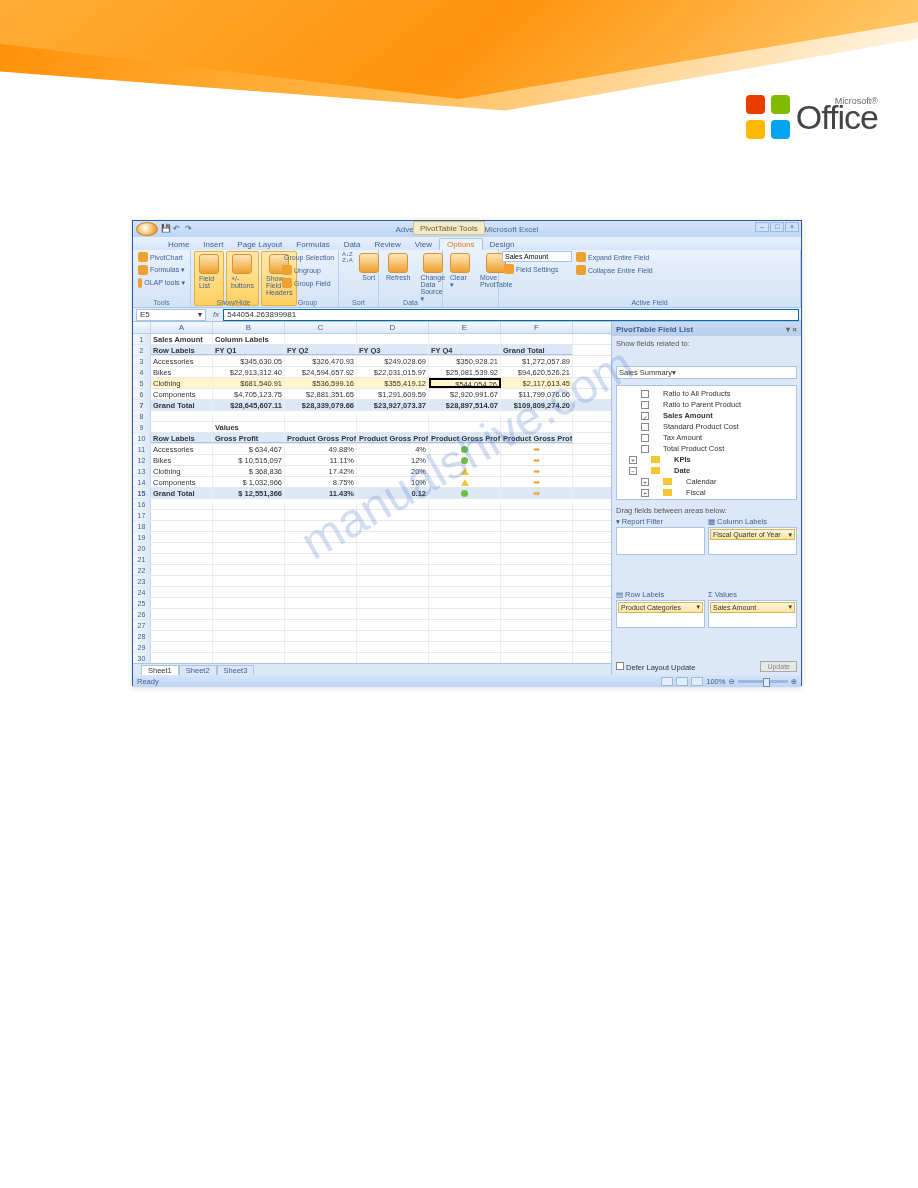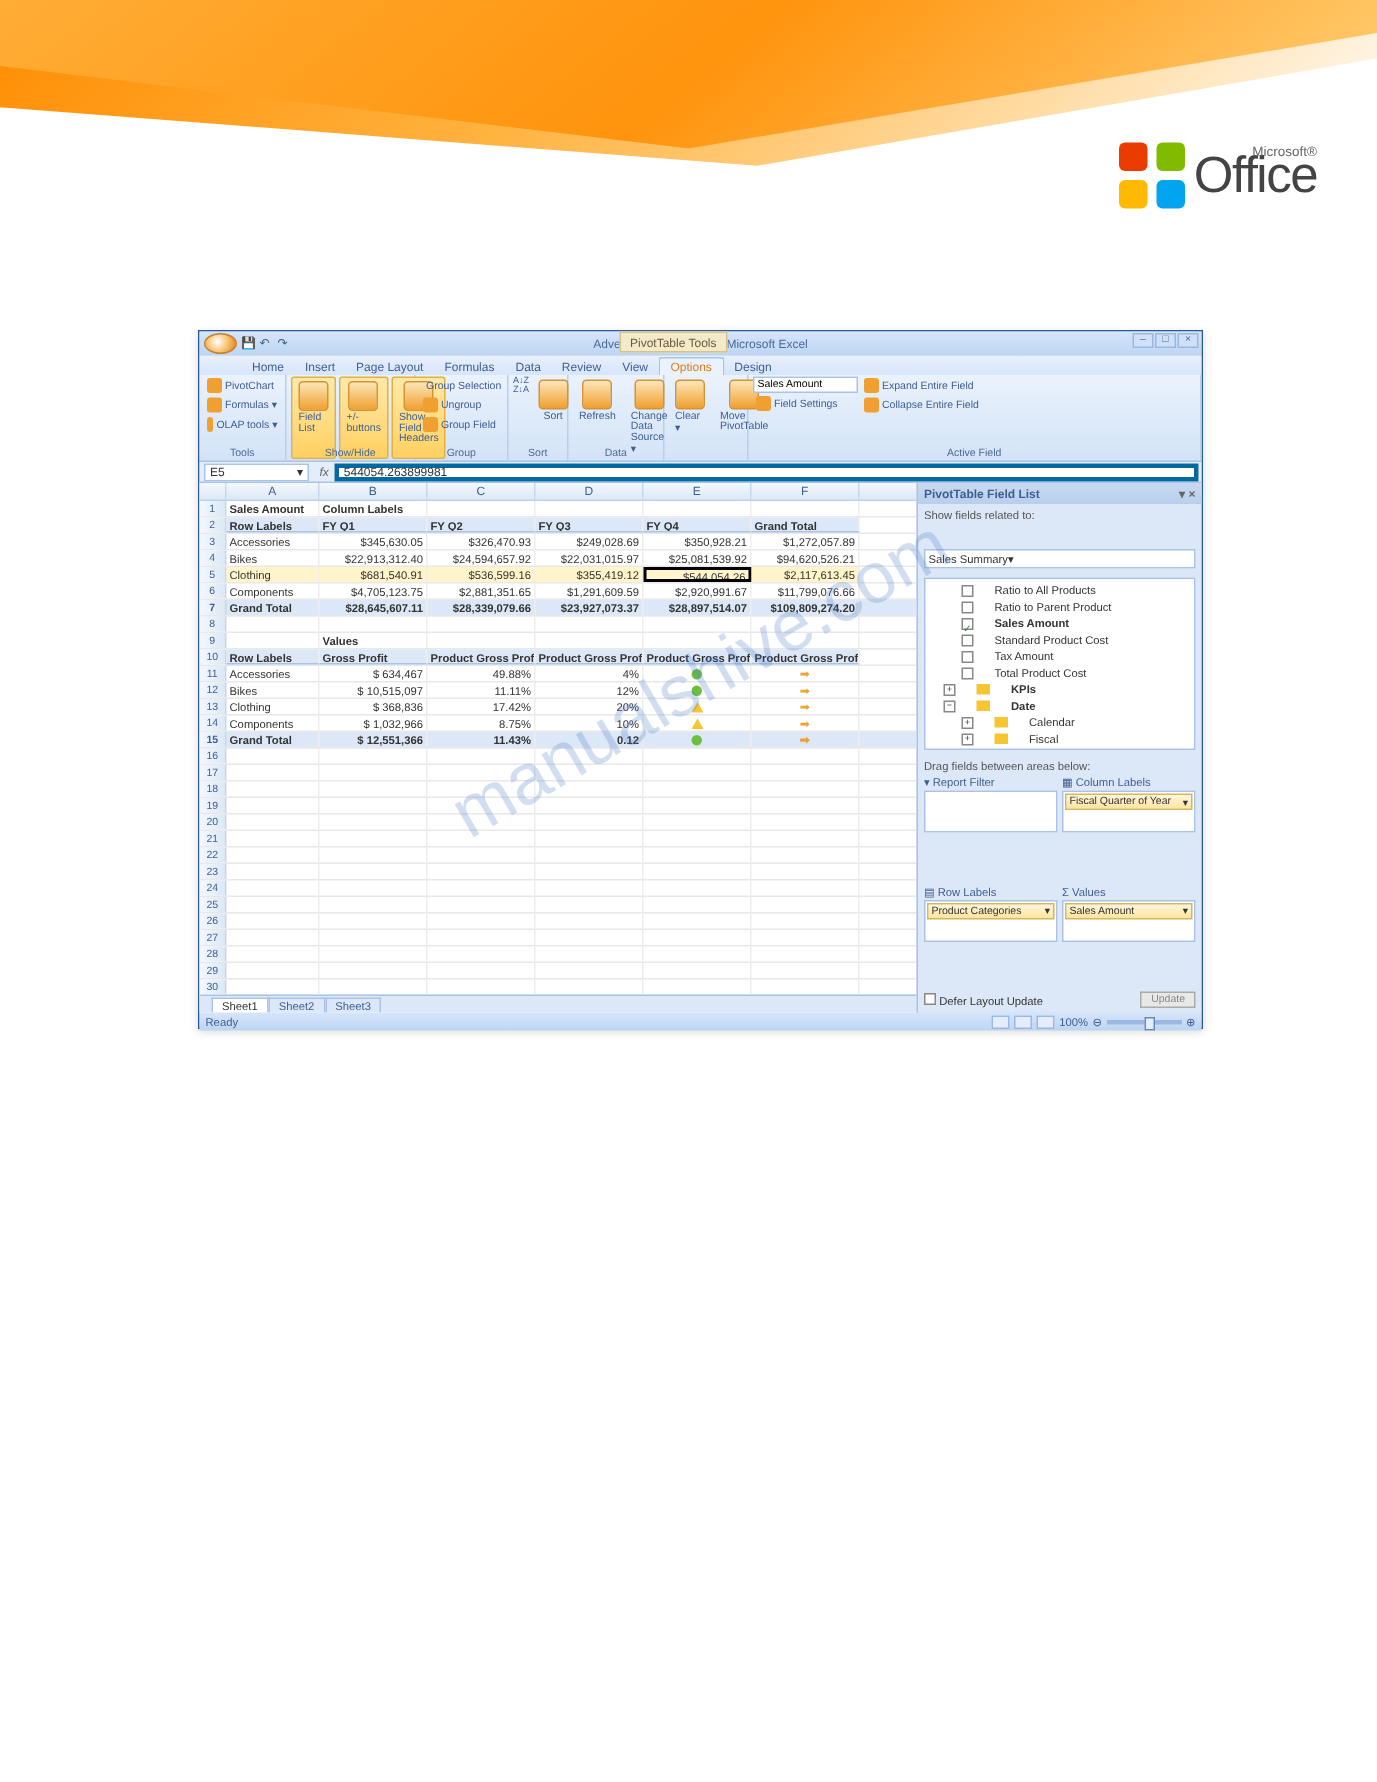--- a/index.html
+++ b/index.html
@@ -36,21 +36,21 @@
 .rbtn-sm .ic{width:10px;height:10px;background:#f0a030;border-radius:2px;display:inline-block}
 .rbtn-lg{display:flex;flex-direction:column;align-items:center;padding:2px 4px;font-size:7px;color:#3e5e93;gap:1px}
 .rbtn-lg .ic{width:20px;height:20px;background:linear-gradient(#fce6b8,#f0a030);border-radius:3px;border:1px solid #d4923a}
 .rbtn-lg.hl{background:linear-gradient(#ffe9a8,#ffd060);border:1px solid #e6b03a;border-radius:2px}
 .rstack{display:flex;flex-direction:column;gap:1px}
 .rfield{display:flex;align-items:center;gap:2px;font-size:7px;color:#3e5e93}
 .rfield input{width:60px;height:11px;font-size:7px;border:1px solid #a9c3e6;background:#fff;padding:0 2px}
 .name-box-row{height:14px;background:#e4edfa;border-bottom:1px solid #a9c3e6;display:flex;align-items:center}
 .name-box{width:70px;height:12px;background:#fff;border:1px solid #a9c3e6;margin:0 3px;font-size:8px;padding:0 3px;display:flex;align-items:center;justify-content:space-between}
 .fx{font-style:italic;font-size:8px;color:#666;margin:0 4px}
-.formula-bar{flex:1;height:12px;background:#fff;border:3px solid #0369a1;font-size:8px;padding:0 3px;display:flex;align-items:center;margin-right:2px}
+.formula-bar{flex:1;height:12px;background:#fff;border:1px solid #0369a1;font-size:8px;padding:0 3px;display:flex;align-items:center;margin-right:2px}
 .work-area{display:flex;height:353px}
 .sheet-area{flex:1;display:flex;flex-direction:column;background:#fff;overflow:hidden}
 .col-headers{height:12px;display:flex;background:linear-gradient(#f4f8fd,#dce8f7);border-bottom:1px solid #b8cfea}
 .sel-all{width:18px;border-right:1px solid #c9d7ea}
 .col-h{border-right:1px solid #c9d7ea;text-align:center;font-size:8px;color:#3e5e93;line-height:12px}
 .col-A{width:62px}.col-B{width:72px}.col-C{width:72px}.col-D{width:72px}.col-E{width:72px}.col-F{width:72px}
 .sheet-body{flex:1;overflow:hidden;position:relative}
 .row{height:11px;display:flex;border-bottom:1px solid #e8e8e8}
 .row-h{width:18px;background:linear-gradient(90deg,#f4f8fd,#dce8f7);border-right:1px solid #c9d7ea;text-align:center;font-size:7px;color:#3e5e93;line-height:11px}
 .cell{border-right:1px solid #eee;font-size:7.5px;padding:0 2px;line-height:11px;overflow:hidden;white-space:nowrap}

